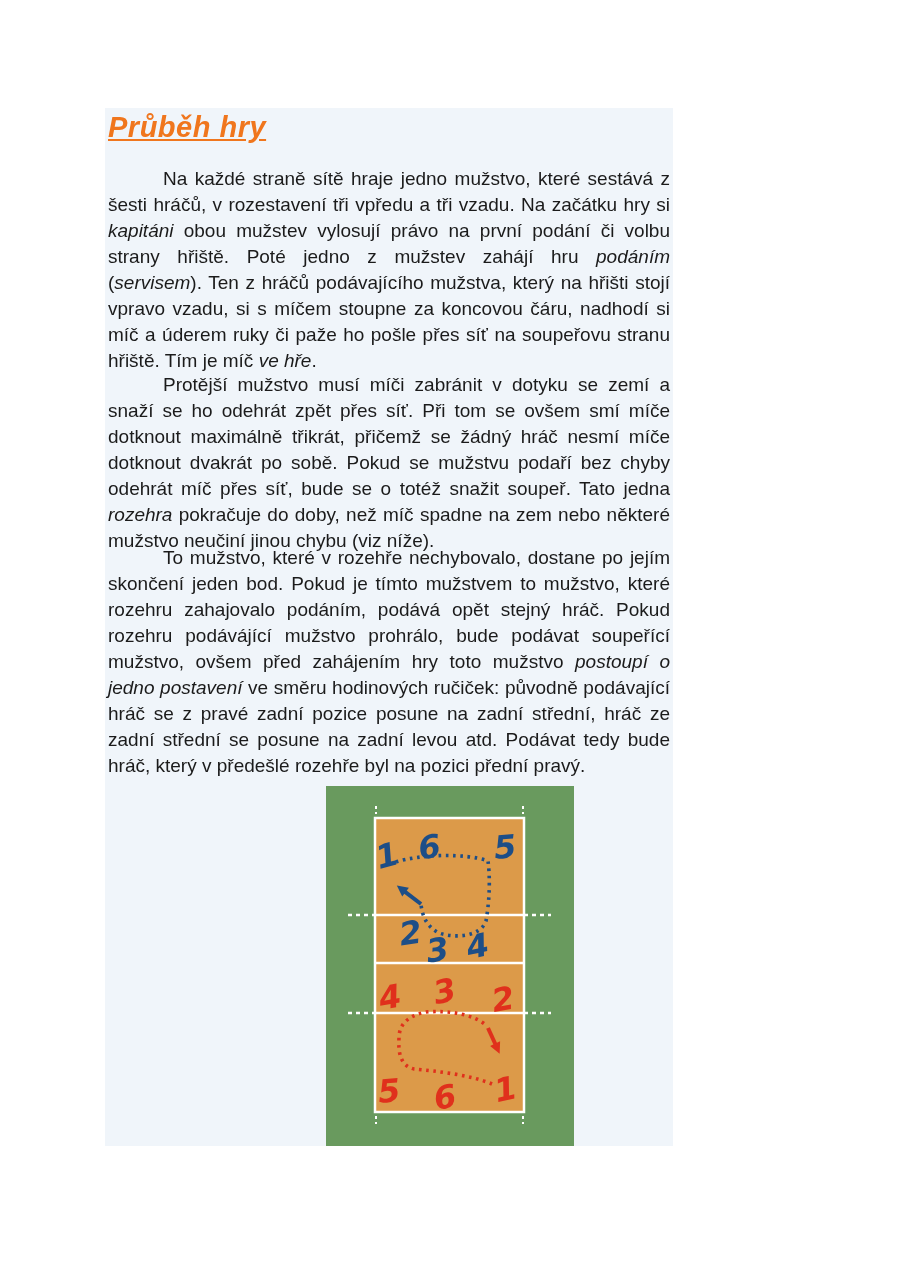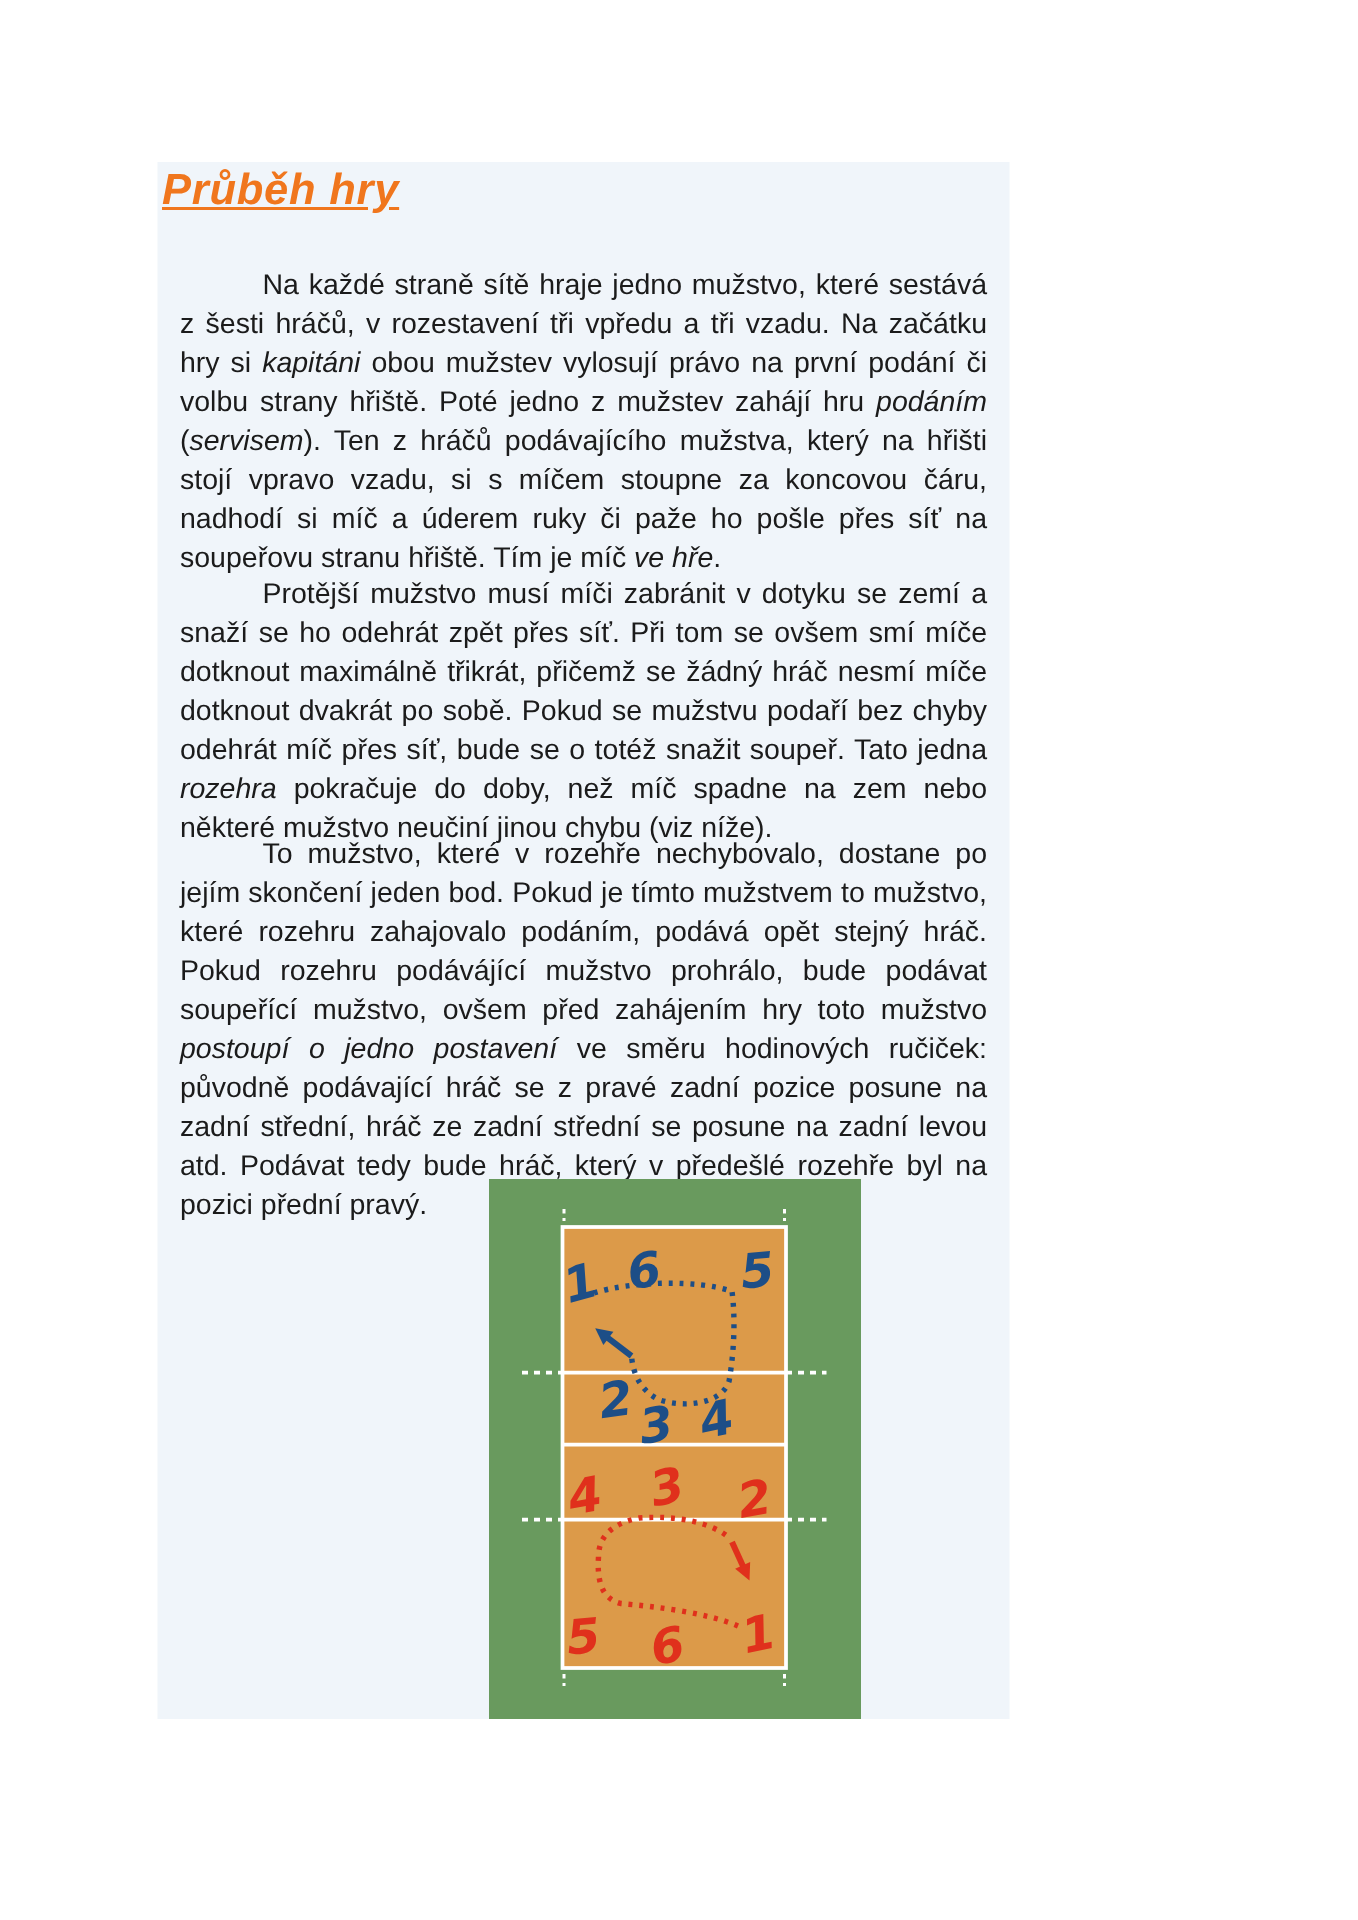--- a/index.html
+++ b/index.html
@@ -12,21 +12,21 @@
     position:absolute;left:105px;top:108px;width:568px;height:1038px;
     background:var(--panel-bg,#f0f5fa);
   }
   .title{
     position:absolute;left:3px;top:2px;margin:0;
     font-size:29px;line-height:34px;font-weight:bold;font-style:italic;
     text-decoration:underline;color:var(--accent,#f0761d);
     letter-spacing:0.5px;
   }
   .para{
-    position:absolute;left:3px;right:3px;margin:12px;
+    position:absolute;left:3px;right:3px;margin:0;
     font-size:19px;line-height:26px;text-align:justify;text-indent:55px;
     color:var(--text-color,#1b1b1b);
   }
   .para em{font-style:italic;}
   .diagram-wrap{
     position:absolute;left:221px;top:678px;width:248px;height:360px;
   }
   .digit{
     font-family:"DejaVu Sans",sans-serif;
     font-weight:700;font-style:italic;font-size:32px;

